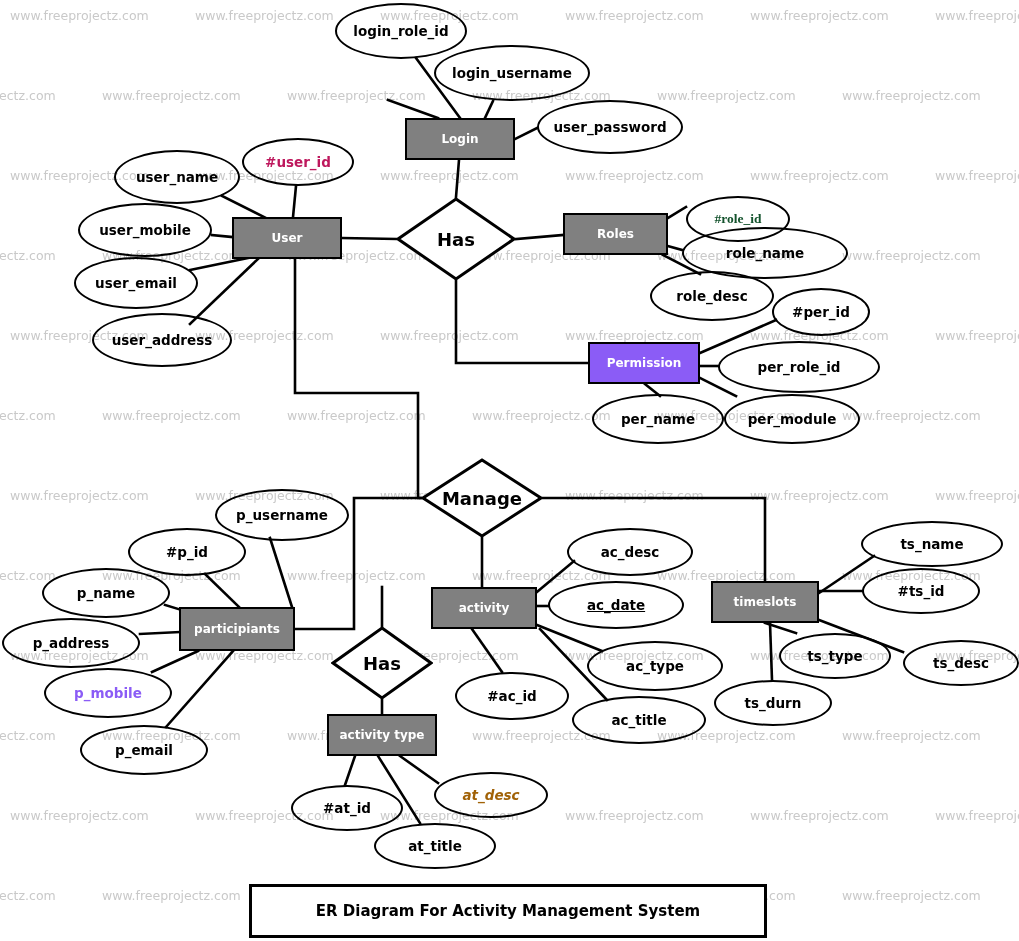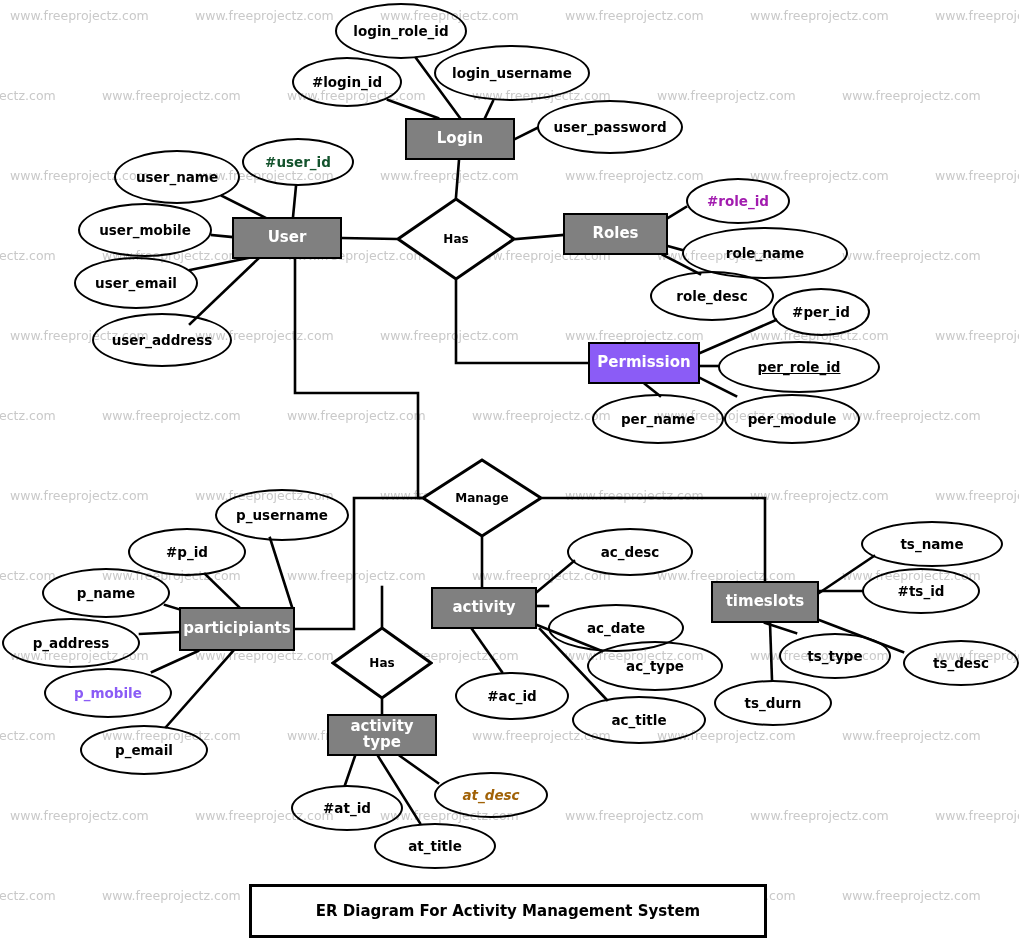--- a/index.html
+++ b/index.html
@@ -45,21 +45,21 @@
     width: 1019px;
     height: 941px;
     z-index: 3;
   }
   .entity {
     position: absolute;
     background: #808080;
     border: 2px solid #000000;
     color: #ffffff;
     font-weight: bold;
-    font-size: 15px;
+    font-size: 12px;
     display: flex;
     align-items: center;
     justify-content: center;
     box-sizing: border-box;
     text-align: center;
     line-height: 1.05;
   }
   .attr {
     position: absolute;
     background: transparent;
@@ -72,21 +72,21 @@
     align-items: center;
     justify-content: center;
     box-sizing: border-box;
     text-align: center;
     line-height: 1.05;
   }
   .rel {
     position: absolute;
     color: #000000;
     font-weight: bold;
-    font-size: 12px;
+    font-size: 18px;
     display: flex;
     align-items: center;
     justify-content: center;
     box-sizing: border-box;
     text-align: center;
   }
   .rel .rel-shape {
     position: absolute;
     left: 0; top: 0;
     width: 100%;
@@ -235,57 +235,54 @@
       <path d="M 862 591 L 819 591" stroke="#000000" stroke-width="2.6" fill="none" stroke-linecap="square"></path>
       <path d="M 796 633 L 765 623" stroke="#000000" stroke-width="2.6" fill="none" stroke-linecap="square"></path>
       <path d="M 903 652 L 819 620" stroke="#000000" stroke-width="2.6" fill="none" stroke-linecap="square"></path>
       <path d="M 772 680 L 770 623" stroke="#000000" stroke-width="2.6" fill="none" stroke-linecap="square"></path>
     </svg>
 
   <div id="node-layer">
       <div class="attr" style="left: 335px; top: 3px; width: 132px; height: 56px; border-color: rgb(0, 0, 0); color: rgb(0, 0, 0);">
         <span>login_role_id</span>
       </div>
-      <div class="attr" style="left: 292px; top: 57px; width: 110px; height: 50px; border-color: rgb(0, 0, 0); color: rgb(0, 0, 0);">
-        <span>#login_id</span>
-      </div>
       <div class="attr" style="left: 434px; top: 45px; width: 156px; height: 56px; border-color: rgb(0, 0, 0); color: rgb(0, 0, 0);">
         <span>login_username</span>
       </div>
       <div class="attr" style="left: 537px; top: 100px; width: 146px; height: 54px; border-color: rgb(0, 0, 0); color: rgb(0, 0, 0);">
         <span>user_password</span>
       </div>
-      <div class="attr" style="left: 242px; top: 138px; width: 112px; height: 48px; border-color: rgb(0, 0, 0); color: #14532d;">
+      <div class="attr" style="left: 242px; top: 138px; width: 112px; height: 48px; border-color: rgb(0, 0, 0); color: #be185d;">
         <span>#user_id</span>
       </div>
       <div class="attr" style="left: 114px; top: 150px; width: 126px; height: 54px; border-color: rgb(0, 0, 0); color: rgb(0, 0, 0);">
         <span>user_name</span>
       </div>
       <div class="attr" style="left: 78px; top: 203px; width: 134px; height: 54px; border-color: rgb(0, 0, 0); color: rgb(0, 0, 0);">
         <span>user_mobile</span>
       </div>
       <div class="attr" style="left: 74px; top: 257px; width: 124px; height: 52px; border-color: rgb(0, 0, 0); color: rgb(0, 0, 0);">
         <span>user_email</span>
       </div>
       <div class="attr" style="left: 92px; top: 313px; width: 140px; height: 54px; border-color: rgb(0, 0, 0); color: rgb(0, 0, 0);">
         <span>user_address</span>
       </div>
-      <div class="attr" style="left: 686px; top: 178px; width: 104px; height: 46px; border-color: rgb(0, 0, 0); color: #a21caf;">
+      <div class="attr" style="left: 686px; top: 196px; width: 104px; height: 46px; border-color: rgb(0, 0, 0); color: #14532d; font-family: Liberation Serif, serif;">
         <span>#role_id</span>
       </div>
       <div class="attr" style="left: 682px; top: 227px; width: 166px; height: 52px; border-color: rgb(0, 0, 0); color: rgb(0, 0, 0);">
         <span>role_name</span>
       </div>
       <div class="attr" style="left: 650px; top: 271px; width: 124px; height: 50px; border-color: rgb(0, 0, 0); color: rgb(0, 0, 0);">
         <span>role_desc</span>
       </div>
       <div class="attr" style="left: 772px; top: 288px; width: 98px; height: 48px; border-color: rgb(0, 0, 0); color: rgb(0, 0, 0);">
         <span>#per_id</span>
       </div>
-      <div class="attr" style="left: 718px; top: 341px; width: 162px; height: 52px; border-color: rgb(0, 0, 0); color: rgb(0, 0, 0); text-decoration: underline;">
+      <div class="attr" style="left: 718px; top: 341px; width: 162px; height: 52px; border-color: rgb(0, 0, 0); color: rgb(0, 0, 0);">
         <span>per_role_id</span>
       </div>
       <div class="attr" style="left: 592px; top: 394px; width: 132px; height: 50px; border-color: rgb(0, 0, 0); color: rgb(0, 0, 0);">
         <span>per_name</span>
       </div>
       <div class="attr" style="left: 724px; top: 394px; width: 136px; height: 50px; border-color: rgb(0, 0, 0); color: rgb(0, 0, 0);">
         <span>per_module</span>
       </div>
       <div class="attr" style="left: 215px; top: 489px; width: 134px; height: 52px; border-color: rgb(0, 0, 0); color: rgb(0, 0, 0);">
         <span>p_username</span>
@@ -301,21 +298,21 @@
       </div>
       <div class="attr" style="left: 44px; top: 668px; width: 128px; height: 50px; border-color: rgb(0, 0, 0); color: #8b5cf6;">
         <span>p_mobile</span>
       </div>
       <div class="attr" style="left: 80px; top: 725px; width: 128px; height: 50px; border-color: rgb(0, 0, 0); color: rgb(0, 0, 0);">
         <span>p_email</span>
       </div>
       <div class="attr" style="left: 567px; top: 528px; width: 126px; height: 48px; border-color: rgb(0, 0, 0); color: rgb(0, 0, 0);">
         <span>ac_desc</span>
       </div>
-      <div class="attr" style="left: 548px; top: 604px; width: 136px; height: 48px; border-color: rgb(0, 0, 0); color: rgb(0, 0, 0);">
+      <div class="attr" style="left: 548px; top: 581px; width: 136px; height: 48px; border-color: rgb(0, 0, 0); color: rgb(0, 0, 0); text-decoration: underline;">
         <span>ac_date</span>
       </div>
       <div class="attr" style="left: 587px; top: 641px; width: 136px; height: 50px; border-color: rgb(0, 0, 0); color: rgb(0, 0, 0);">
         <span>ac_type</span>
       </div>
       <div class="attr" style="left: 572px; top: 696px; width: 134px; height: 48px; border-color: rgb(0, 0, 0); color: rgb(0, 0, 0);">
         <span>ac_title</span>
       </div>
       <div class="attr" style="left: 455px; top: 672px; width: 114px; height: 48px; border-color: rgb(0, 0, 0); color: rgb(0, 0, 0);">
         <span>#ac_id</span>

